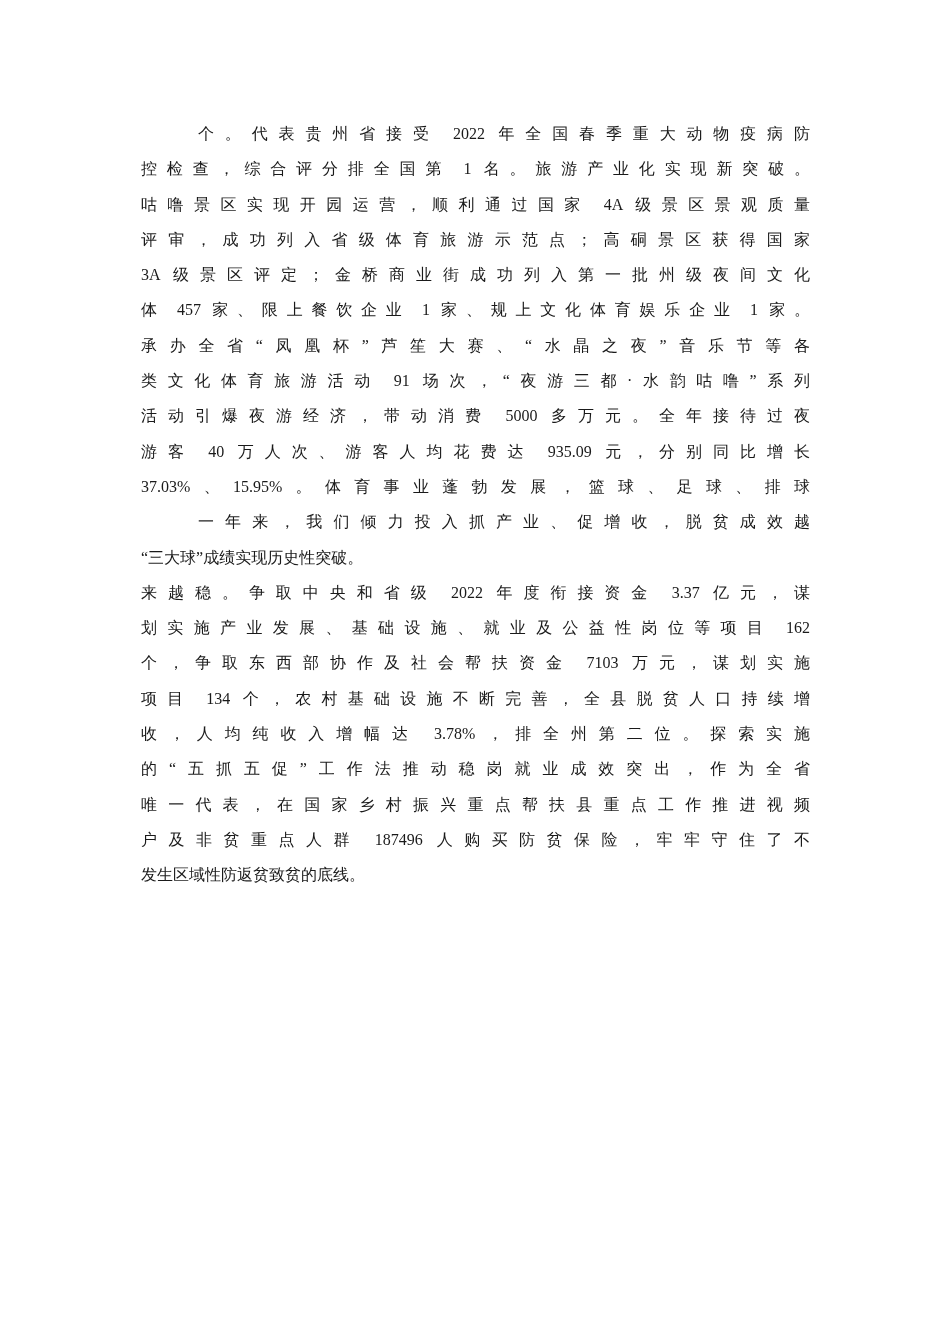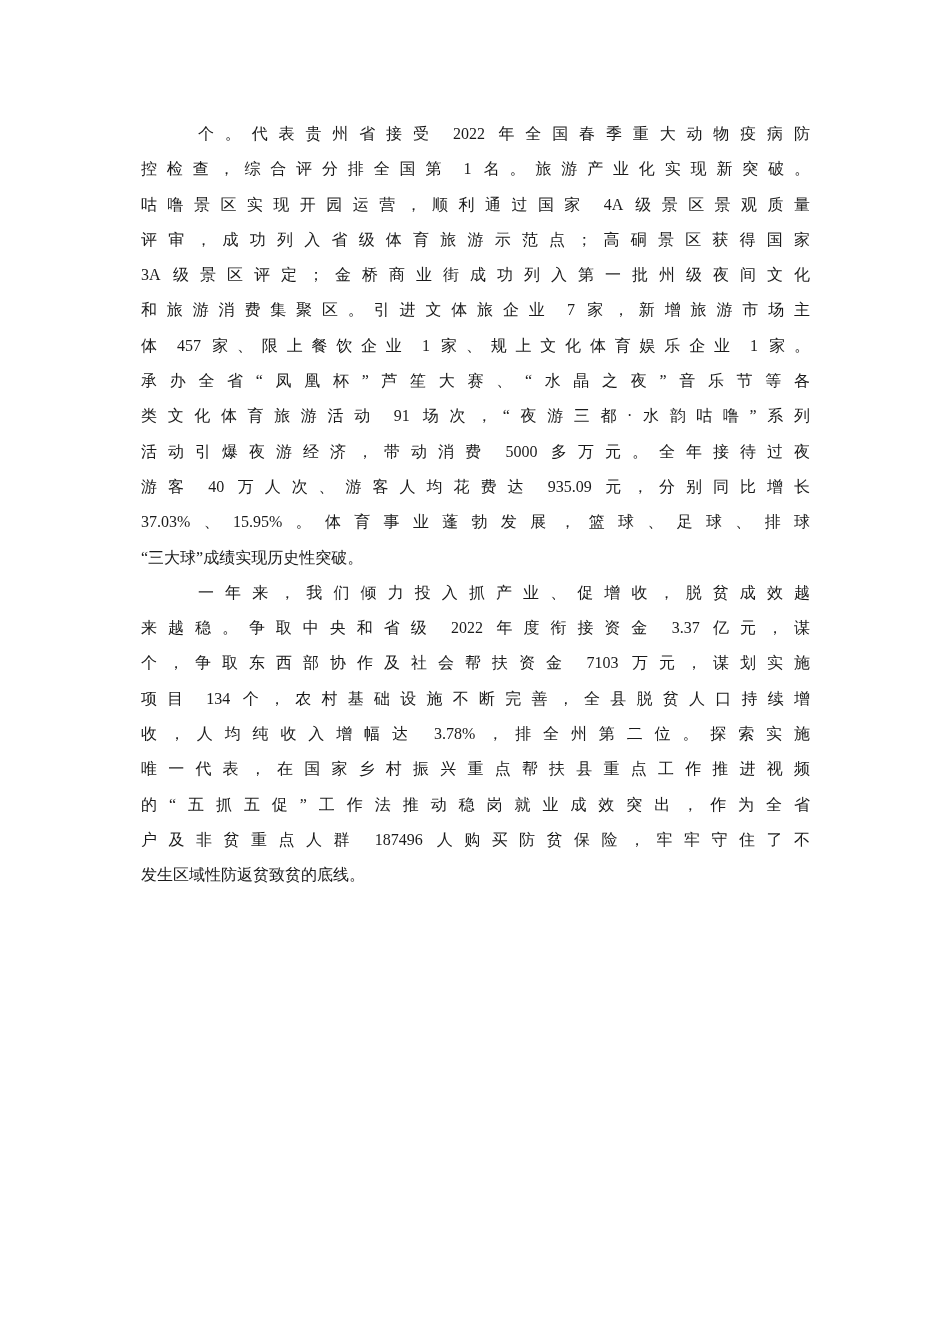--- a/index.html
+++ b/index.html
@@ -42,31 +42,31 @@
 </head>
 <body>
 
 <div class="page">
   <div class="text-block">
     <div class="line indent">个。代表贵州省接受 2022 年全国春季重大动物疫病防</div>
     <div class="line">控检查，综合评分排全国第 1 名。旅游产业化实现新突破。</div>
     <div class="line">咕噜景区实现开园运营，顺利通过国家 4A 级景区景观质量</div>
     <div class="line">评审，成功列入省级体育旅游示范点；高硐景区获得国家</div>
     <div class="line">3A 级景区评定；金桥商业街成功列入第一批州级夜间文化</div>
-    <div class="line">和旅游消费集聚区。引进文体旅企业 7 家，新增旅游市场主</div>
     <div class="line">体 457 家、限上餐饮企业 1 家、规上文化体育娱乐企业 1 家。</div>
     <div class="line">承办全省“凤凰杯”芦笙大赛、“水晶之夜”音乐节等各</div>
     <div class="line">类文化体育旅游活动 91 场次，“夜游三都·水韵咕噜”系列</div>
     <div class="line">活动引爆夜游经济，带动消费 5000 多万元。全年接待过夜</div>
     <div class="line">游客 40 万人次、游客人均花费达 935.09 元，分别同比增长</div>
     <div class="line">37.03%、15.95%。体育事业蓬勃发展，篮球、足球、排球</div>
+    <div class="line indent">一年来，我们倾力投入抓产业、促增收，脱贫成效越</div>
     <div class="line para-end">“三大球”成绩实现历史性突破。</div>
-    <div class="line indent">一年来，我们倾力投入抓产业、促增收，脱贫成效越</div>
     <div class="line">来越稳。争取中央和省级 2022 年度衔接资金 3.37 亿元，谋</div>
+    <div class="line">划实施产业发展、基础设施、就业及公益性岗位等项目 162</div>
     <div class="line">个，争取东西部协作及社会帮扶资金 7103 万元，谋划实施</div>
     <div class="line">项目 134 个，农村基础设施不断完善，全县脱贫人口持续增</div>
     <div class="line">收，人均纯收入增幅达 3.78%，排全州第二位。探索实施</div>
+    <div class="line">的“五抓五促”工作法推动稳岗就业成效突出，作为全省</div>
     <div class="line">唯一代表，在国家乡村振兴重点帮扶县重点工作推进视频</div>
-    <div class="line">的“五抓五促”工作法推动稳岗就业成效突出，作为全省</div>
     <div class="line">户及非贫重点人群 187496 人购买防贫保险，牢牢守住了不</div>
     <div class="line para-end">发生区域性防返贫致贫的底线。</div>
   </div>
 </div>
 
 </body></html>

